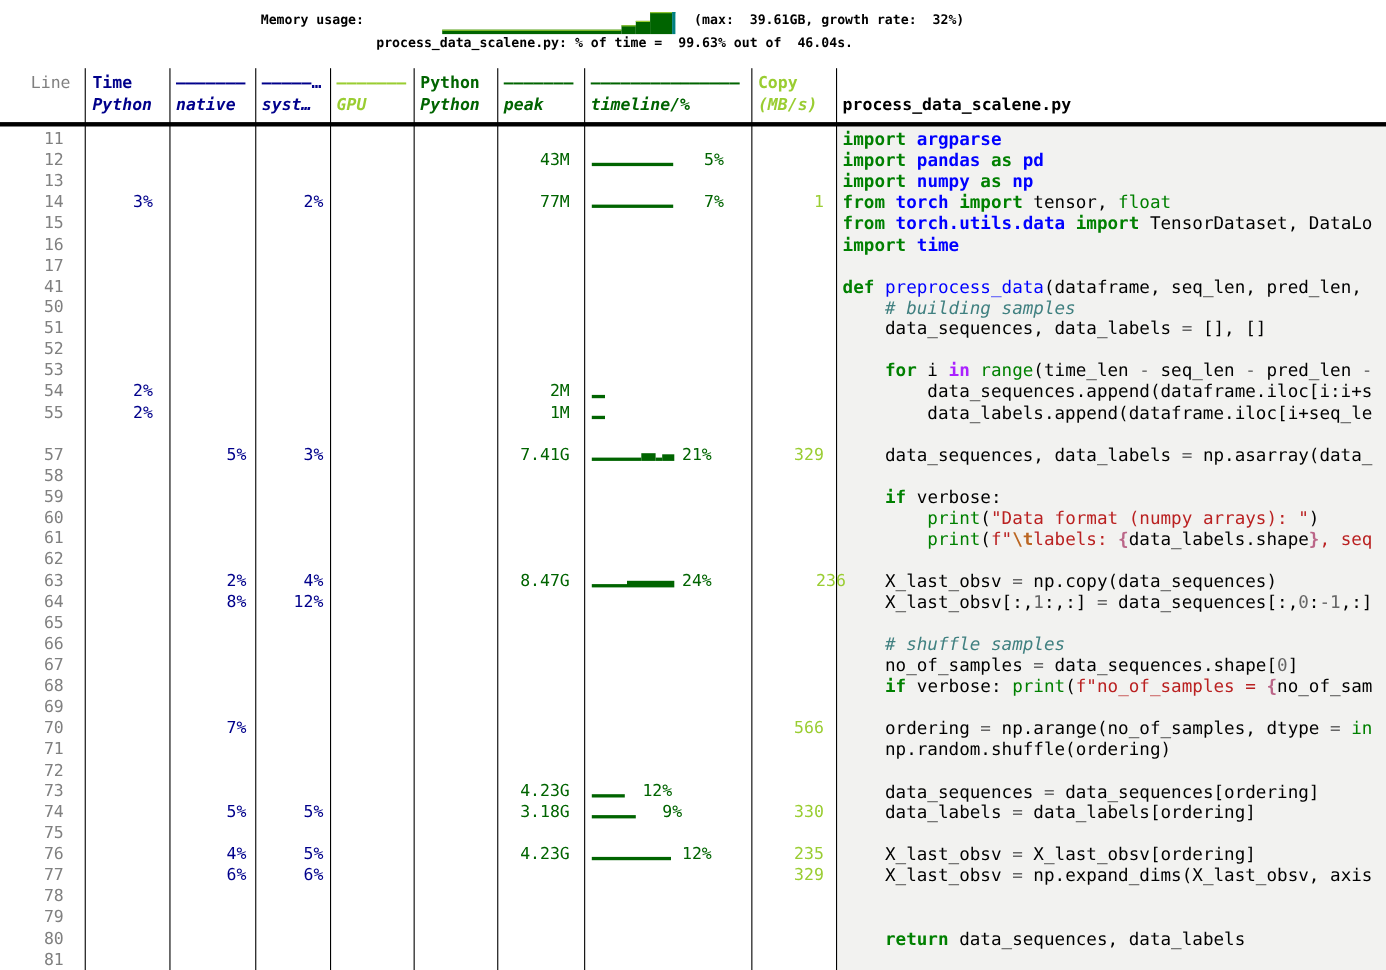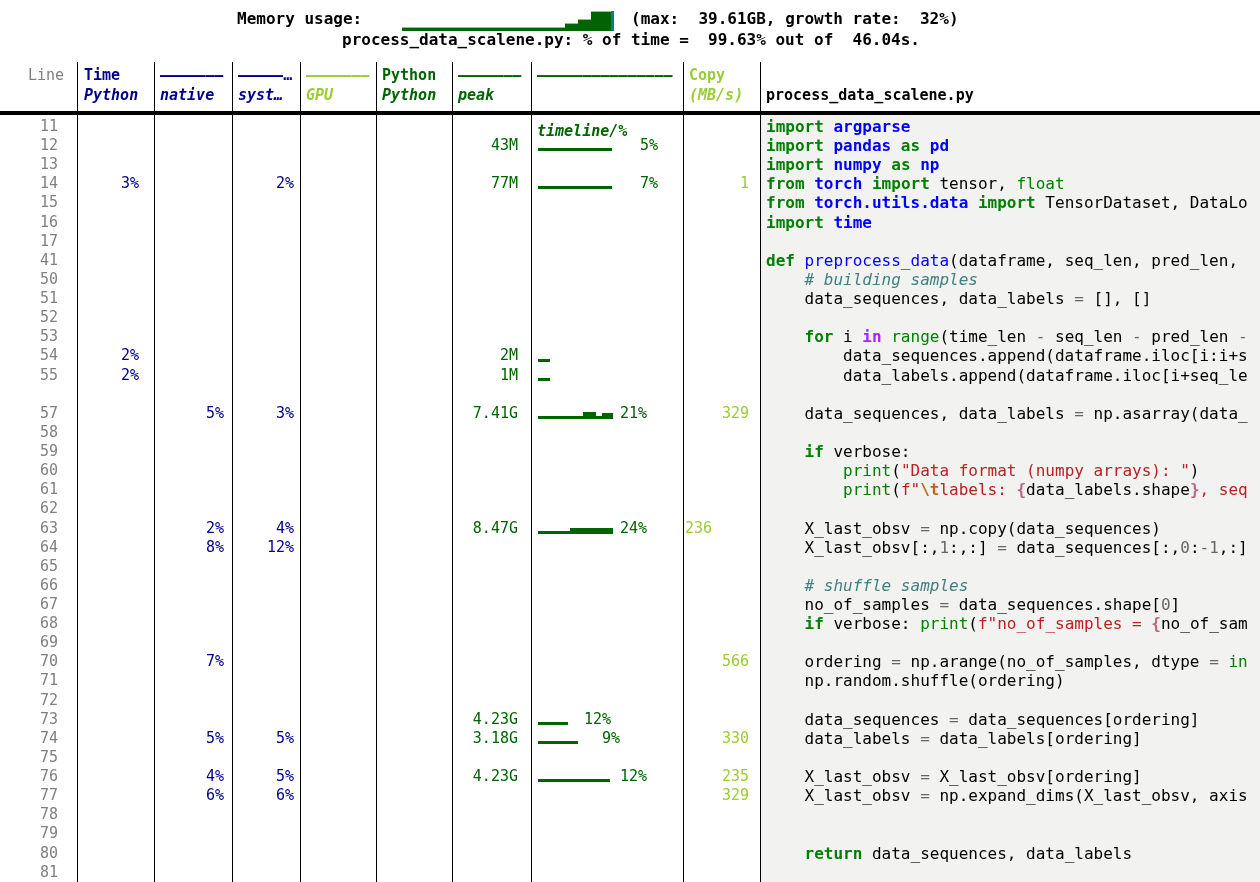--- a/index.html
+++ b/index.html
@@ -3,21 +3,21 @@
 <meta charset="utf-8">
 <style>
   * { margin:0; padding:0; box-sizing:border-box; }
   html,body { background:#fff; }
   .screen {
     position:relative; width:1260px; height:882px; overflow:hidden;
     background:#fff; font-family:"DejaVu Sans Mono", monospace; color:#000;
   }
   .abs { position:absolute; white-space:pre; }
   
-  .top-line { font-size:16px; font-weight:bold; line-height:19px; }
+  .top-line { font-size:12px; font-weight:bold; line-height:19px; }
   .spark { position:absolute; display:flex; align-items:flex-end; }
   .spark .seg { background:#006400; border-top:1px solid #9ACD32; }
   .spark .seg.end { background:#008080; border-top:1px solid #008080; }
   
   .vline { position:absolute; width:1px; background:#000; top:62px; height:820px; }
   .hsep { position:absolute; left:0; top:111px; width:1260px; height:4px; background:#000; }
   .codebg { position:absolute; left:761px; top:115px; width:499px; height:767px; background:#f2f2f0; }
   
   .hcell { position:absolute; font-size:15px; font-weight:bold; line-height:19px; white-space:pre; }
   .hrow2 { font-style:italic; }
@@ -90,21 +90,21 @@
       <div class="hcell hrow2 c-navy" style="left: 160px; top: 86px;">native</div>
       <div class="hcell c-navy" style="left: 238px; top: 66px;">—————…</div>
       <div class="hcell hrow2 c-navy" style="left: 238px; top: 86px;">syst…</div>
       <div class="hcell c-ygreen" style="left: 306px; top: 66px;">———————</div>
       <div class="hcell hrow2 c-ygreen" style="left: 306px; top: 86px;">GPU</div>
       <div class="hcell c-green" style="left: 382px; top: 66px;">Python</div>
       <div class="hcell hrow2 c-green" style="left: 382px; top: 86px;">Python</div>
       <div class="hcell c-green" style="left: 458px; top: 66px;">———————</div>
       <div class="hcell hrow2 c-green" style="left: 458px; top: 86px;">peak</div>
       <div class="hcell c-green" style="left: 537px; top: 66px;">———————————————</div>
-      <div class="hcell hrow2 c-green" style="left: 537px; top: 86px; margin-top: 36px;">timeline/%</div>
+      <div class="hcell hrow2 c-green" style="left: 537px; top: 86px;">timeline/%</div>
       <div class="hcell c-ygreen" style="left: 689px; top: 66px;">Copy</div>
       <div class="hcell hrow2 c-ygreen" style="left: 689px; top: 86px; text-align: right;">(MB/s)</div>
     </div>
   <div class="hcell c-black" style="left:766px; top:86px;">process_data_scalene.py</div>
 
   <div class="rows" id="rows">
       <div class="row" style="top: 0px;">
         <div class="cell lineno" style="left: 0px; width: 58px;">11</div>
         <div class="code"><span class="tk-k">import </span><span class="tk-nn">argparse</span></div>
       </div>
@@ -216,21 +216,21 @@
       </div>
       <div class="row" style="top: 382.4px;">
         <div class="cell lineno" style="left: 0px; width: 58px;">62</div>
         <div class="code"></div>
       </div>
       <div class="row" style="top: 401.52px;">
         <div class="cell lineno" style="left: 0px; width: 58px;">63</div>
         <div class="cell navy" style="left: 154px; width: 70px;">2%</div>
         <div class="cell navy" style="left: 232px; width: 62px;">4%</div>
         <div class="cell green" style="left: 452px; width: 66px;">8.47G</div>
-        <div class="cell ygreen" style="left: 646px; width: 66px; padding-left: 12px;">236</div>
+        <div class="cell ygreen" style="left: 703px; width: 66px; padding-left: 12px;">236</div>
         <div class="bar">
           <div class="bseg" style="width: 32px; height: 3px;"></div>
           <div class="bseg" style="width: 43px; height: 6px;"></div>
         </div>
         <div class="pct" style="left: 620px;">24%</div>
         <div class="code"><span class="tk-n">    X_last_obsv </span><span class="tk-o">=</span><span class="tk-n"> np.copy(data_sequences)</span></div>
       </div>
       <div class="row" style="top: 420.64px;">
         <div class="cell lineno" style="left: 0px; width: 58px;">64</div>
         <div class="cell navy" style="left: 154px; width: 70px;">8%</div>

